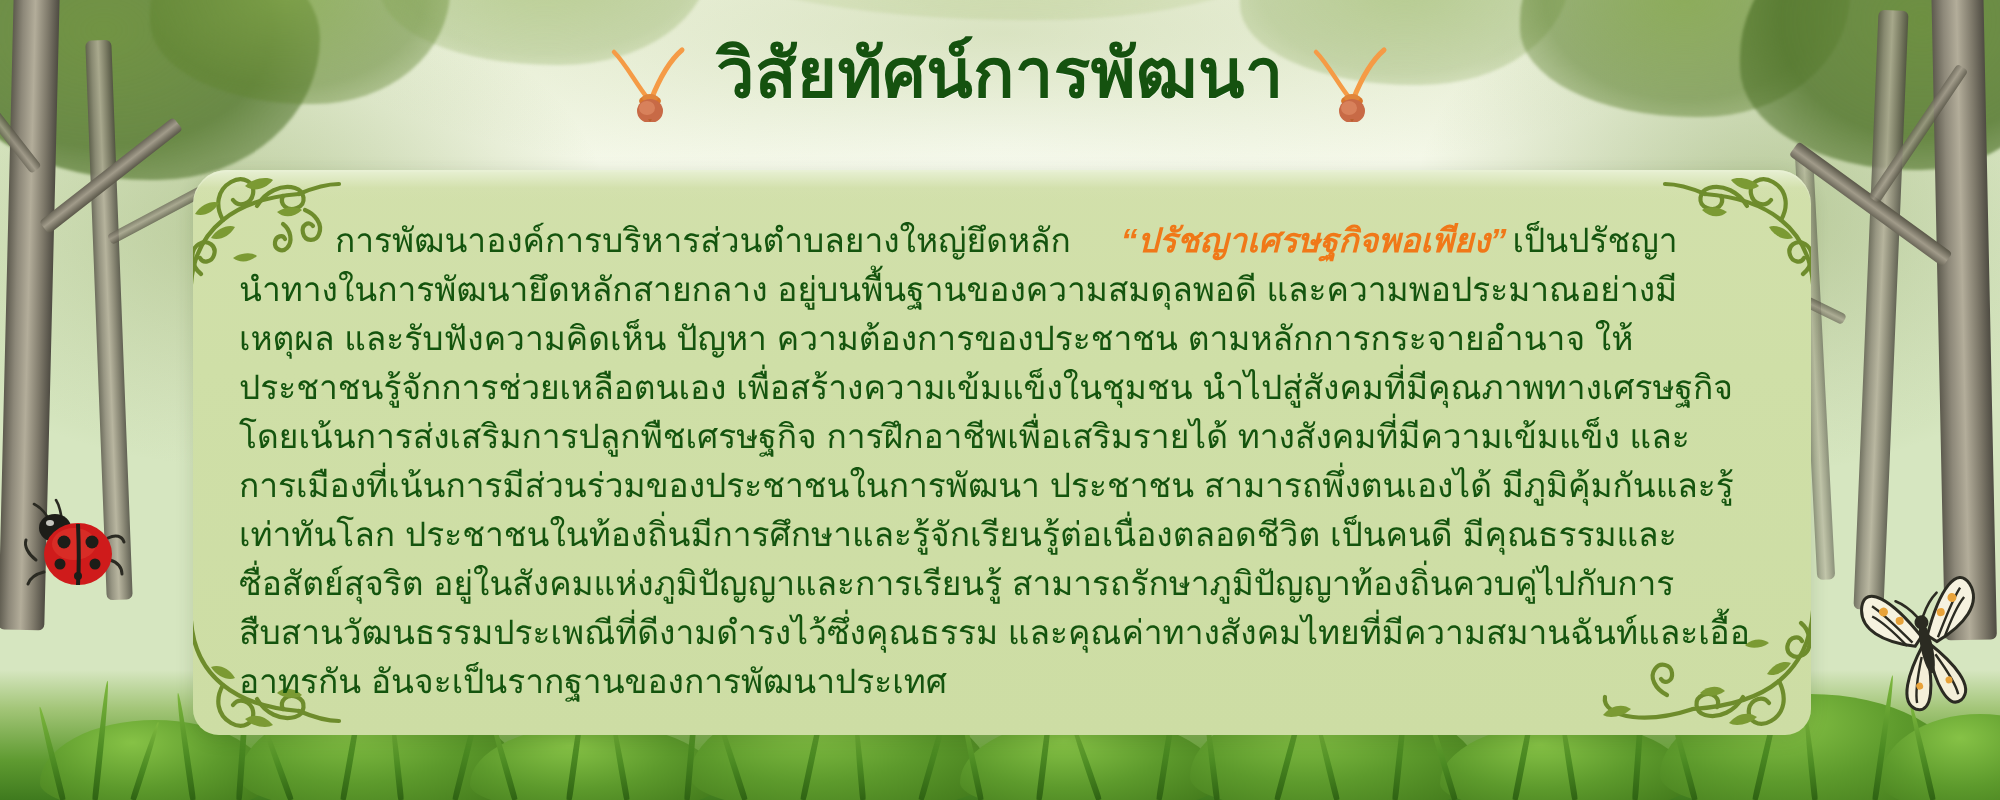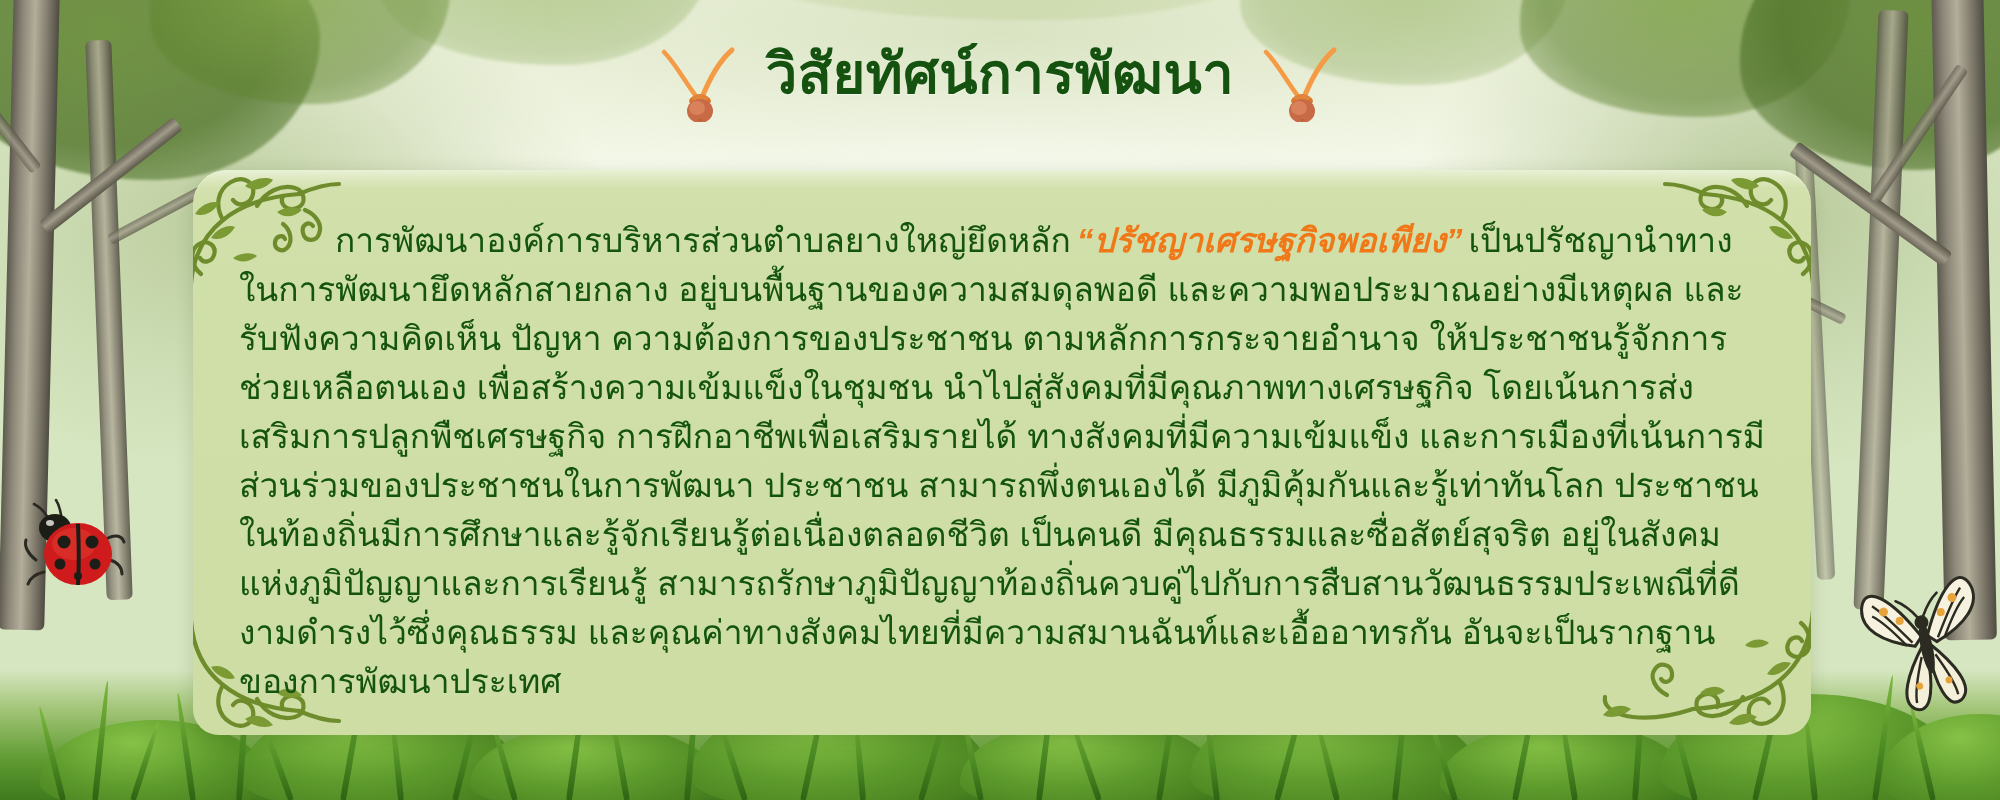--- a/index.html
+++ b/index.html
@@ -85,21 +85,21 @@
     top: 14px; left: 0; right: 0;
     height: 120px;
     display: flex;
     align-items: center;
     justify-content: center;
     gap: 24px;
     z-index: 20;
   }
   .page-title {
     font-family: "Liberation Sans", sans-serif;
-    font-size: 56px;
+    font-size: 68px;
     font-weight: 700;
     color: #15520f;
     letter-spacing: 0.5px;
     line-height: 1.05;
     white-space: nowrap;
     text-shadow: 0 1px 0 rgba(255,255,255,0.55);
   }
 
   
   .ornament {
@@ -145,20 +145,21 @@
     color: #14540e;
     text-align: left;
     text-indent: 96px;
     word-spacing: 0.5px;
   }
   .highlight-quote {
     color: #f07818;
     font-style: italic;
     font-weight: 700;
     padding: 0 6px;
+    margin-left: 44px;
   }
 
   
   .ladybug {
     position: absolute;
     left: 22px; bottom: 206px;
     width: 108px; height: 96px;
     z-index: 25;
   }
   .butterfly {

